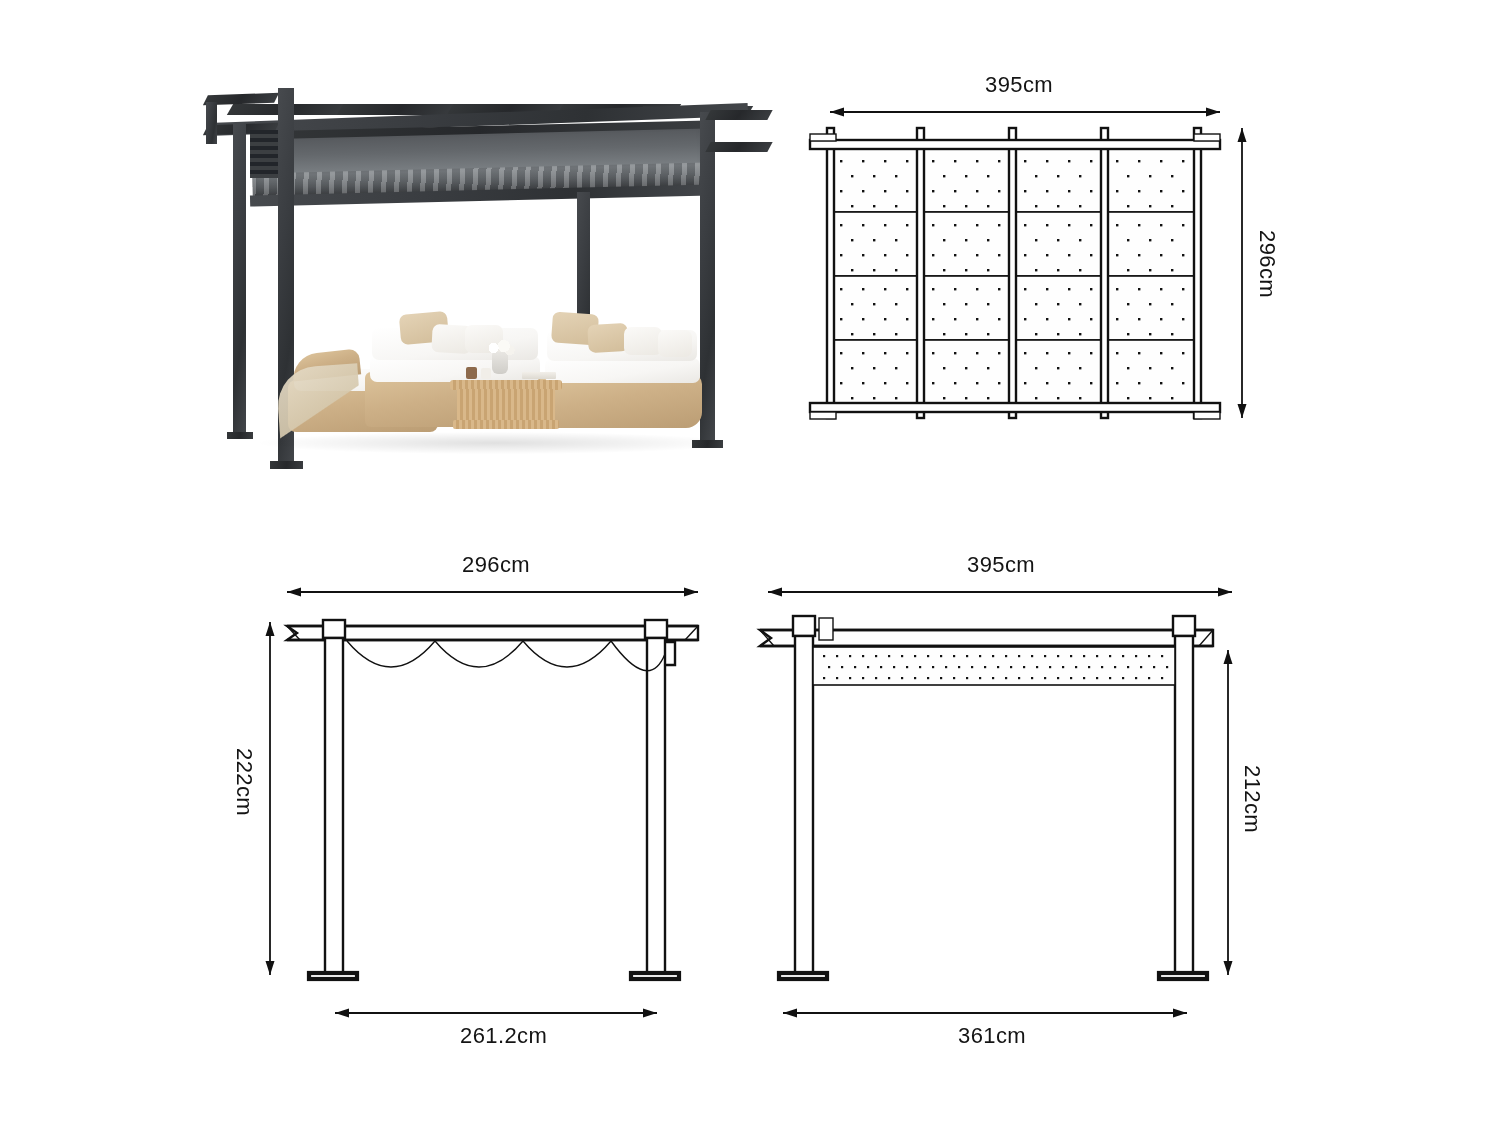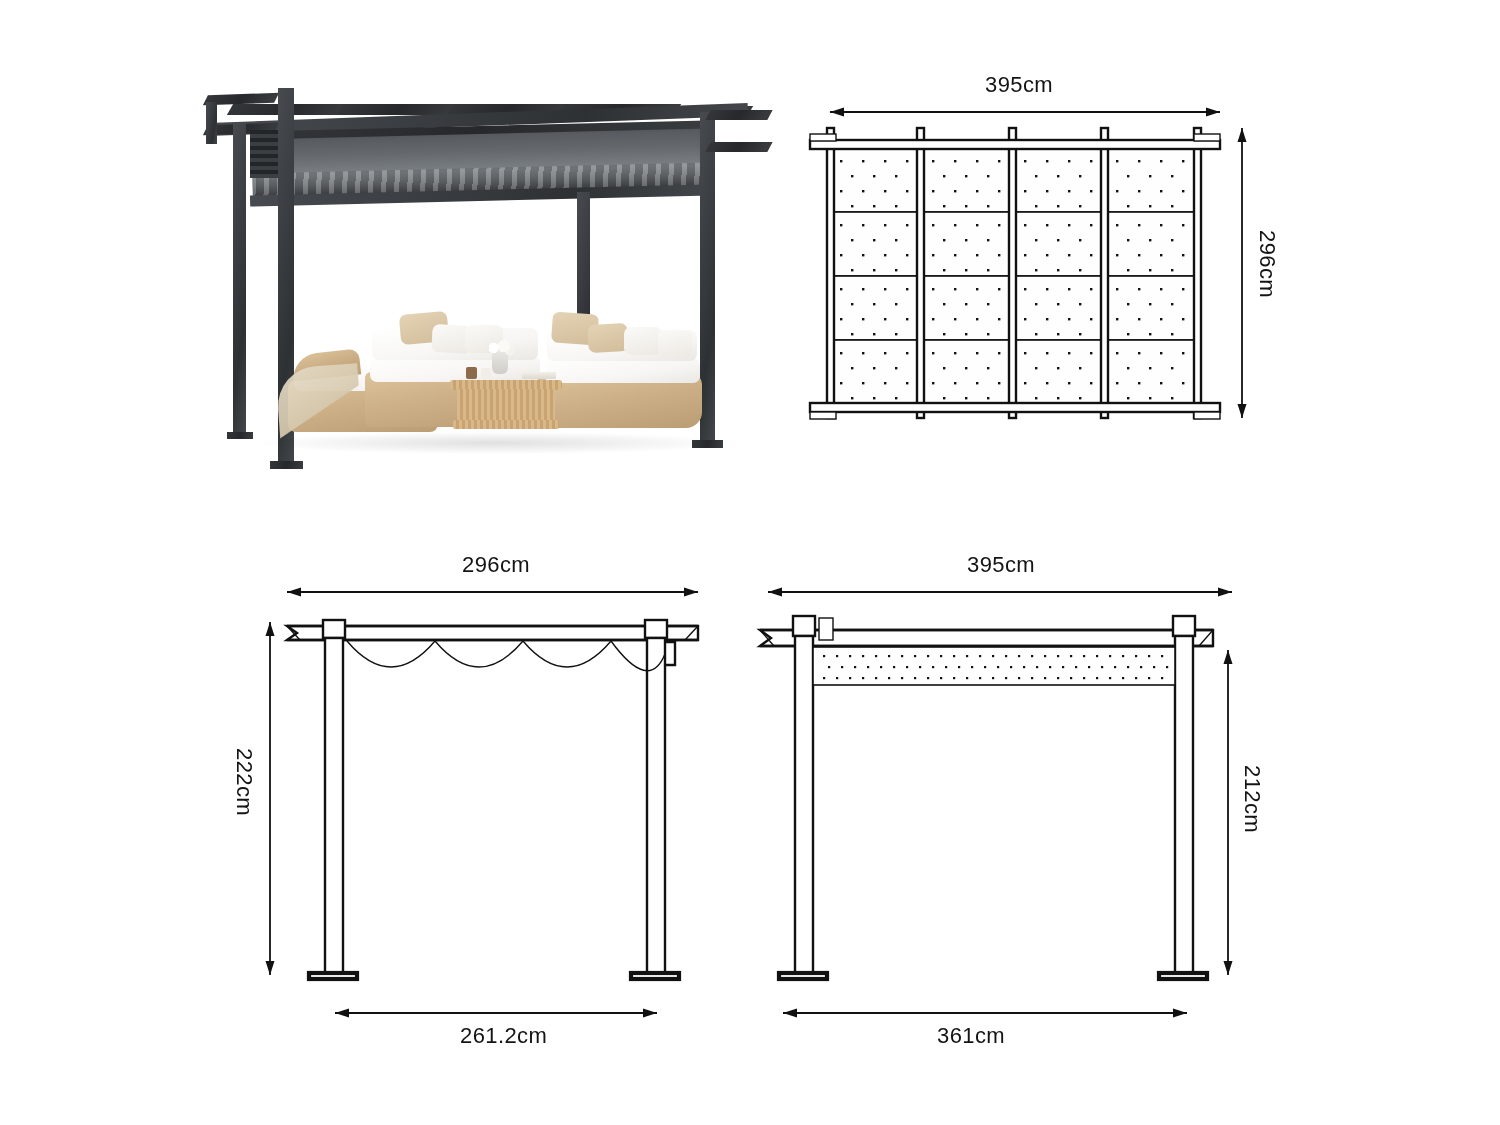--- a/index.html
+++ b/index.html
@@ -620,16 +620,16 @@
 
       <g>
         <line class="dimln" x1="48" y1="463" x2="452" y2="463"></line>
         <polygon class="dot" points="48,463 62,458.5 62,467.5"></polygon>
         <polygon class="dot" points="452,463 438,458.5 438,467.5"></polygon>
       </g>
     </svg>
 
     <span class="dim-label" style="left:232px; top:2px;">395cm</span>
     <span class="dim-label vert" style="left:530px; top:215px;">212cm</span>
-    <span class="dim-label" style="left:202px; top:473px;">361cm</span>
+    <span class="dim-label" style="left:223px; top:473px;">361cm</span>
   </div>
 
 </div>
 
 </body></html>

